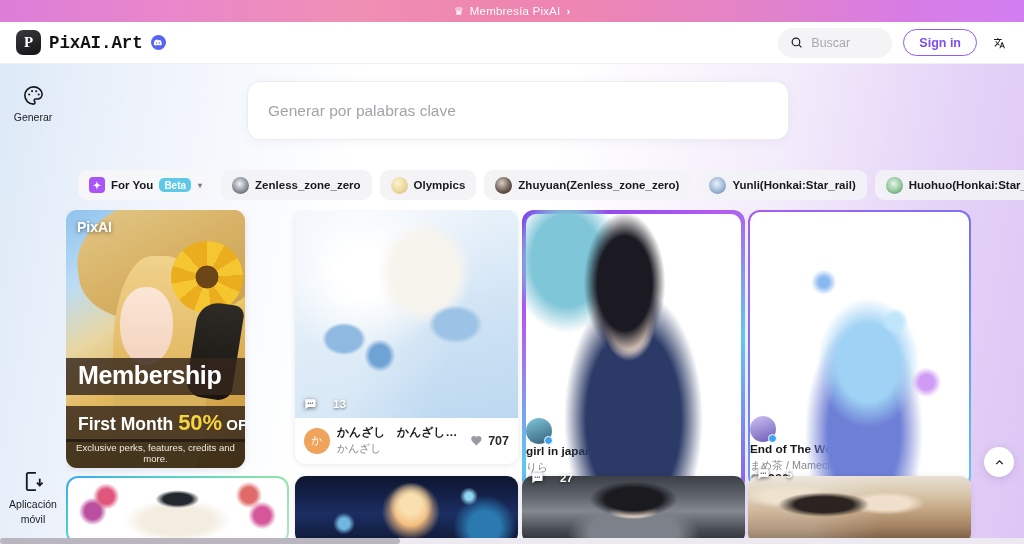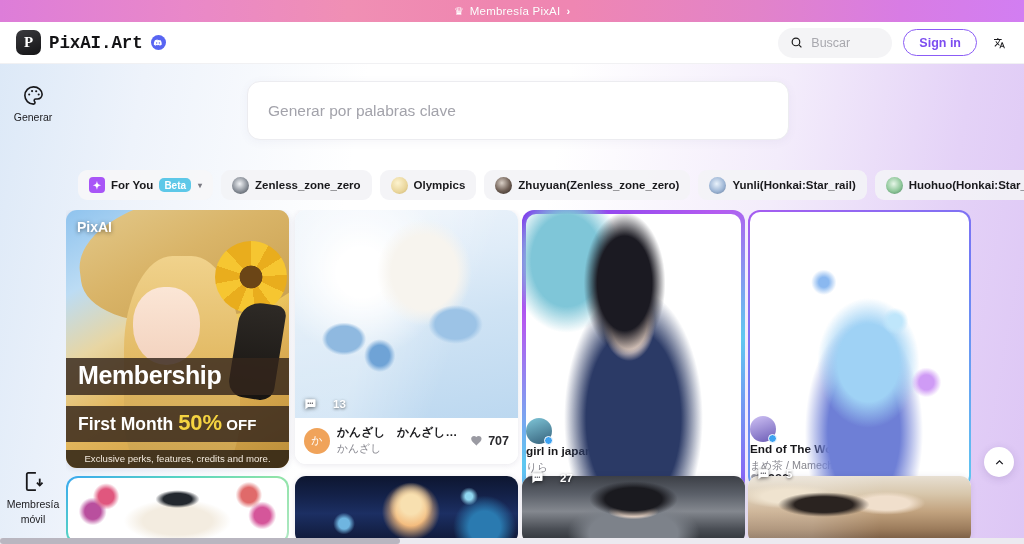--- a/index.html
+++ b/index.html
@@ -238,21 +238,21 @@
     white-space: nowrap; overflow: hidden; text-overflow: ellipsis;
     line-height: 1.35;
   }
   .likes { display: flex; align-items: center; gap: 4px; flex: 0 0 auto; }
   .likes svg { width: 14px; height: 14px; fill: #9a9aa2; }
   .likes span { font-size: 12.5px; font-weight: 700; color: #2a2a2e; }
 
   
   .promo-card {
     position: absolute; left: 0; top: 0;
-    width: 223px; height: 258px; border-radius: 11px;
+    width: 179px; height: 258px; border-radius: 11px;
     overflow: hidden; cursor: pointer;
     box-shadow: 0 1px 6px rgba(40,30,80,.12);
     padding-left: 14px;
   }
   .promo-card .bg {
     position: absolute; inset: 0;
     background:
       radial-gradient(circle at 78% 22%, #f7d24a 0 10%, rgba(247,210,74,0) 26%),
       radial-gradient(circle at 83% 30%, #c98a18 0 5%, rgba(201,138,24,0) 12%),
       linear-gradient(150deg, #8fc3ee 0%, #bcdcf4 22%, #e8d6a3 40%, #e3b85f 58%, #d7a84e 74%, #b98c38 100%);
@@ -495,21 +495,21 @@
 
     <div class="side-bottom">
       <div class="side-item">
         <span class="ico">
           <svg viewBox="0 0 24 24">
               <path d="M14.5 3H6.5a1.5 1.5 0 0 0-1.5 1.5v15A1.5 1.5 0 0 0 6.5 21h8" stroke-width="1.9"></path>
               <path d="M18.5 9v7" stroke-width="1.9"></path>
               <path d="M15.6 13.2l2.9 3 2.9-3" stroke-width="1.9"></path>
             </svg>
         </span>
-        <span class="side-label">Membresía</span>
+        <span class="side-label">Aplicación</span>
         <span class="side-label">móvil</span>
       </div>
     </div>
   </div>
 
   <div class="gen-wrap">
     <input class="gen-input" type="text" placeholder="Generar por palabras clave" style="">
   </div>
 
   <div class="chips-row">

